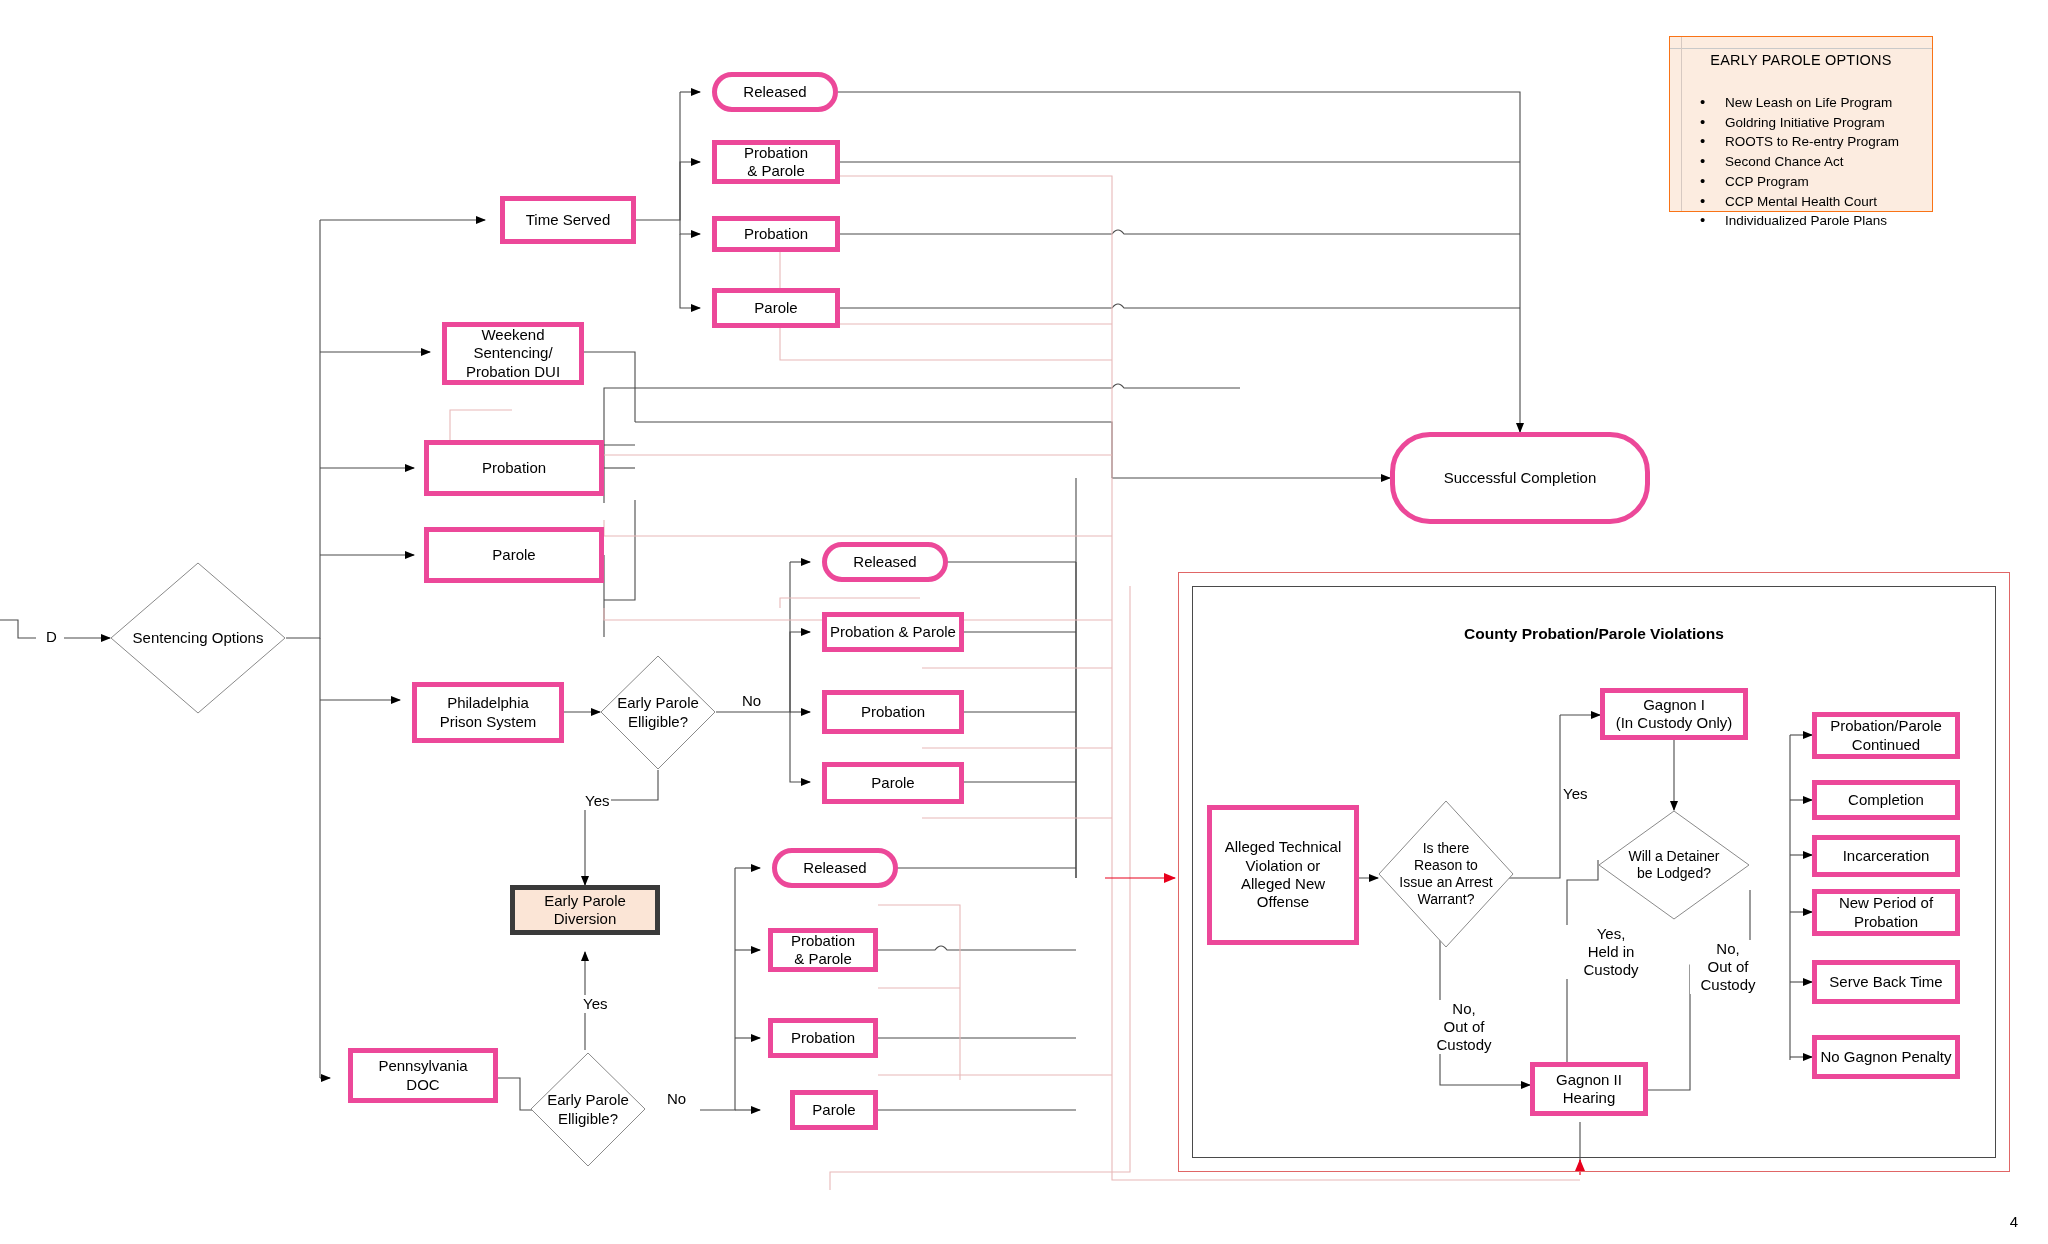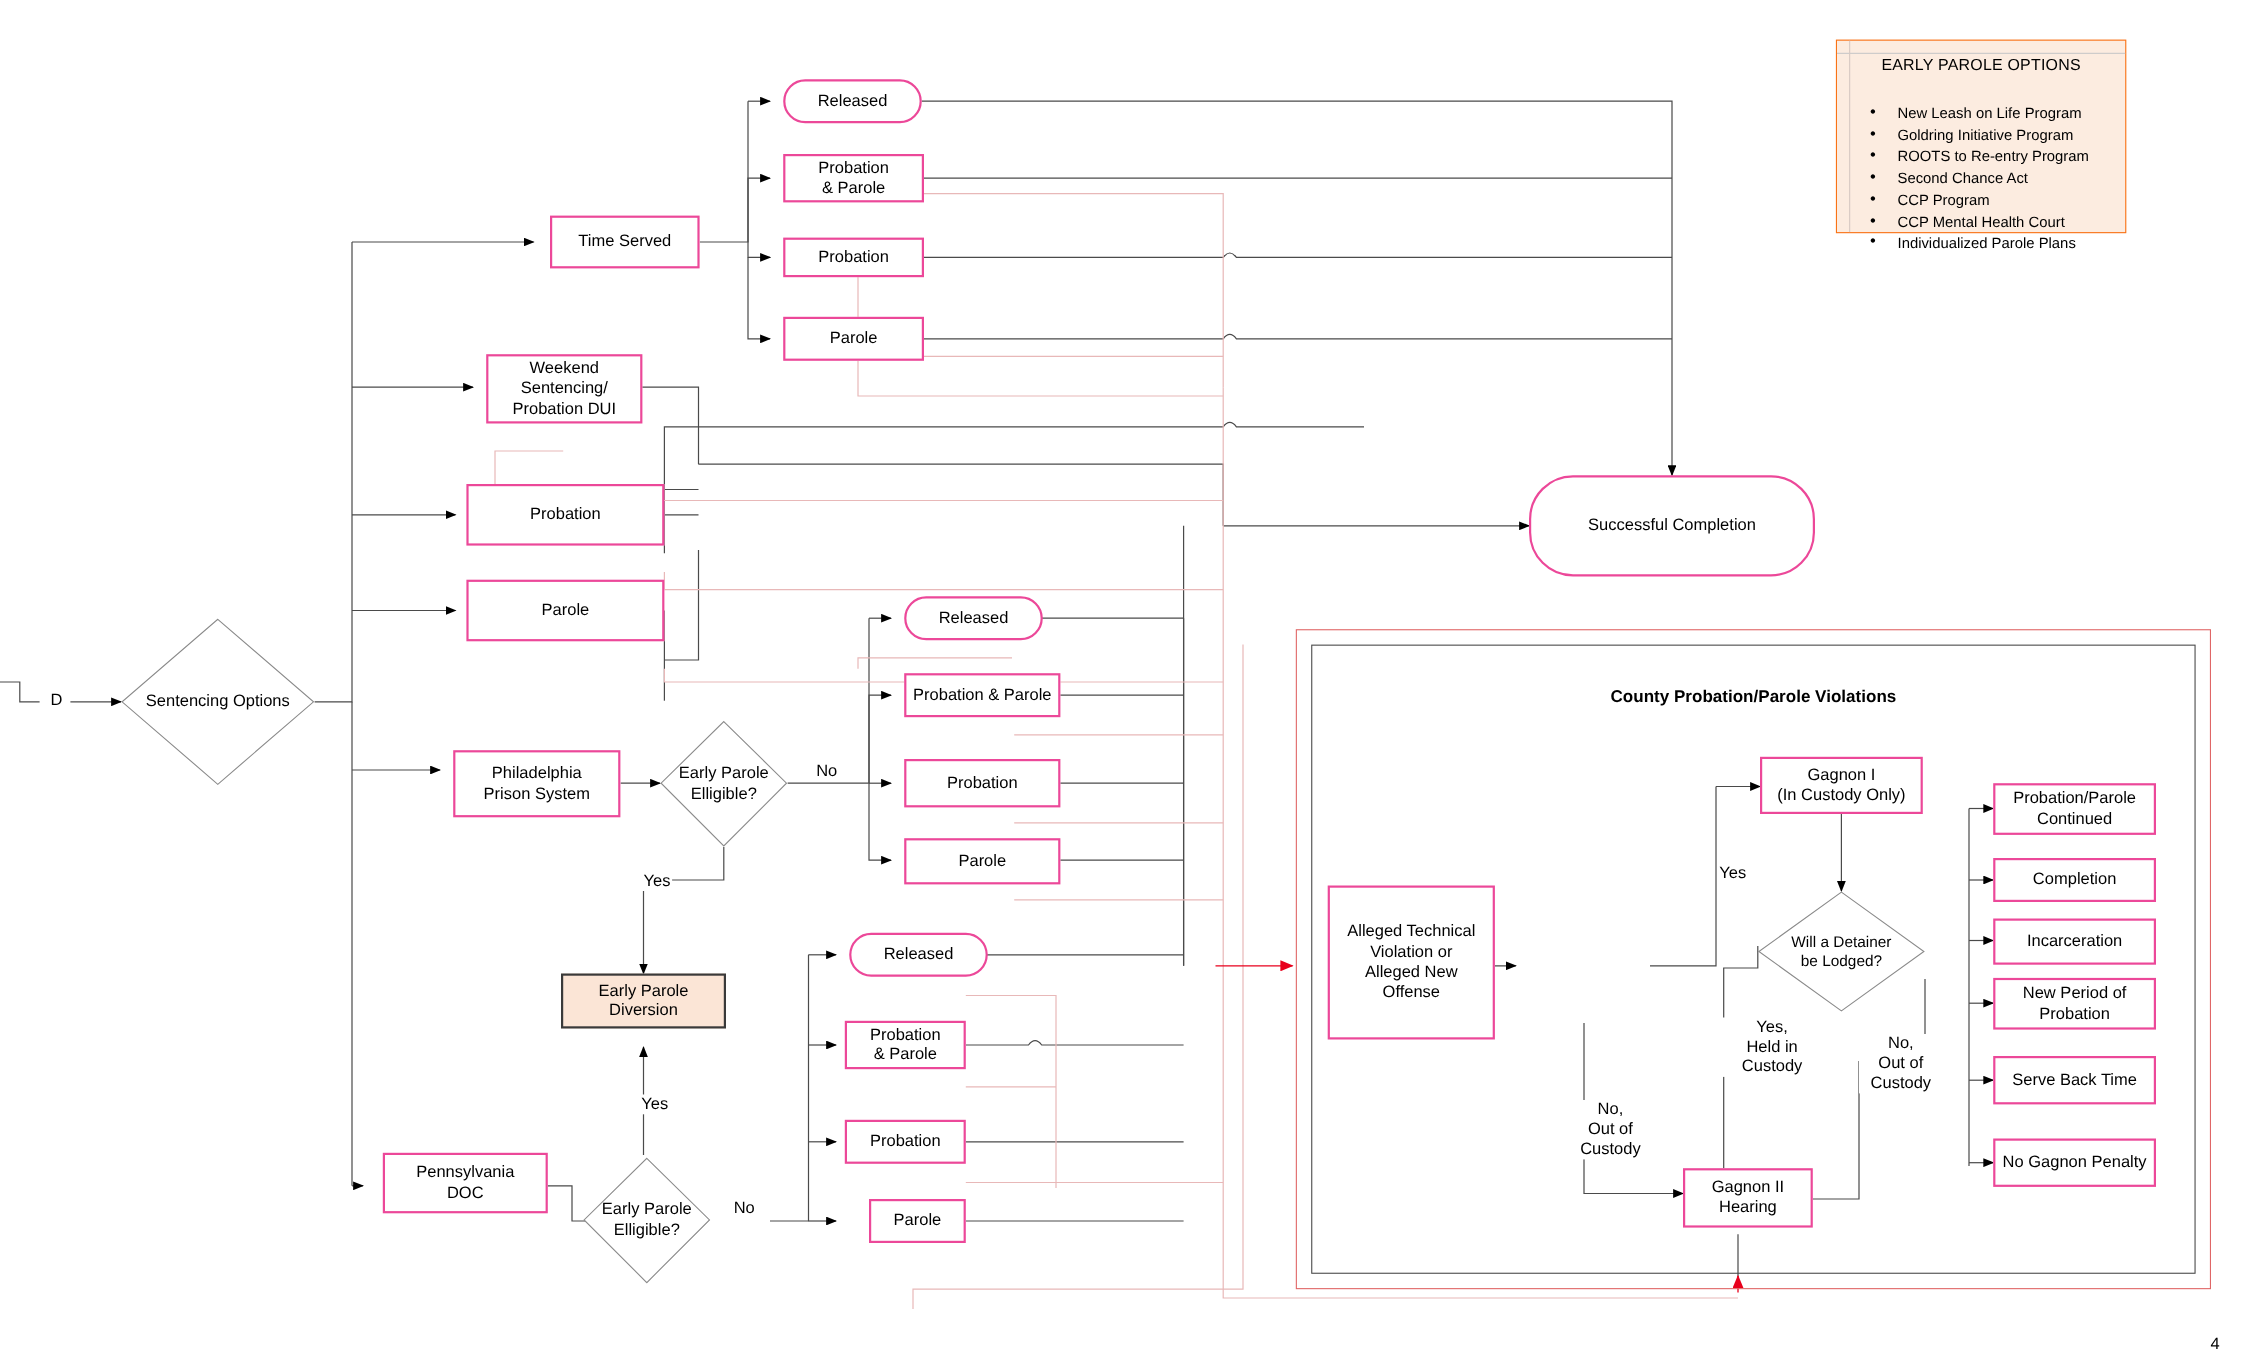--- a/index.html
+++ b/index.html
@@ -3,21 +3,21 @@
 <meta charset="utf-8">
 <style>
   html,body{margin:0;padding:0;background:#ffffff;}
   body{width:2048px;height:1244px;position:relative;overflow:hidden;
        font-family:"Liberation Sans","DejaVu Sans",sans-serif;color:#000;}
   #stage{position:absolute;left:0;top:0;width:2048px;height:1244px;}
   svg#wires{position:absolute;left:0;top:0;width:2048px;height:1244px;}
 
   .node{position:absolute;box-sizing:border-box;display:flex;align-items:center;
         justify-content:center;text-align:center;background:#fff;
-        border:2px solid #ec4899;font-size:15px;line-height:1.22;z-index:5;}
+        border:5px solid #ec4899;font-size:15px;line-height:1.22;z-index:5;}
   .node.highlight{background:#fbe5d6;border-color:#3a3a3a;}
   .node.term{border-radius:40px;}
 
   .diamond{position:absolute;z-index:5;}
   .diamond .dshape{position:absolute;left:0;top:0;width:100%;height:100%;}
   .diamond .dlabel{position:absolute;left:0;top:0;width:100%;height:100%;
         display:flex;align-items:center;justify-content:center;text-align:center;
         font-size:15px;line-height:1.22;}
 
   .elabel{position:absolute;font-size:15px;line-height:1.2;text-align:center;
@@ -236,20 +236,29 @@
 
   <div class="region outer"></div>
   <div class="region inner"></div>
   <div class="region-title">County Probation/Parole Violations</div>
 
   <div class="node" style="left:1207px;top:805px;width:152px;height:140px;white-space:pre-line;">Alleged Technical
 Violation or
 Alleged New
 Offense</div>
 
+  <div class="diamond" style="left:1378px;top:800px;width:136px;height:148px;">
+    <svg class="dshape" viewBox="0 0 136 148" preserveAspectRatio="none">
+        <polygon points="68,1 135,74 68,147 1,74" fill="#fff" stroke="#8a8a8a" stroke-width="1"></polygon>
+      </svg>
+    <div class="dlabel" style="white-space:pre-line;font-size:14px;">Is there
+Reason to
+Issue an Arrest
+Warrant?</div>
+  </div>
 
   <div class="node" style="left:1600px;top:688px;width:148px;height:52px;white-space:pre-line;">Gagnon I
 (In Custody Only)</div>
 
   <div class="diamond" style="left:1598px;top:810px;width:152px;height:110px;">
     <svg class="dshape" viewBox="0 0 152 110" preserveAspectRatio="none">
         <polygon points="76,1 151,55 76,109 1,55" fill="#fff" stroke="#8a8a8a" stroke-width="1"></polygon>
       </svg>
     <div class="dlabel" style="white-space:pre-line;font-size:14px;">Will a  Detainer
 be Lodged?</div>

